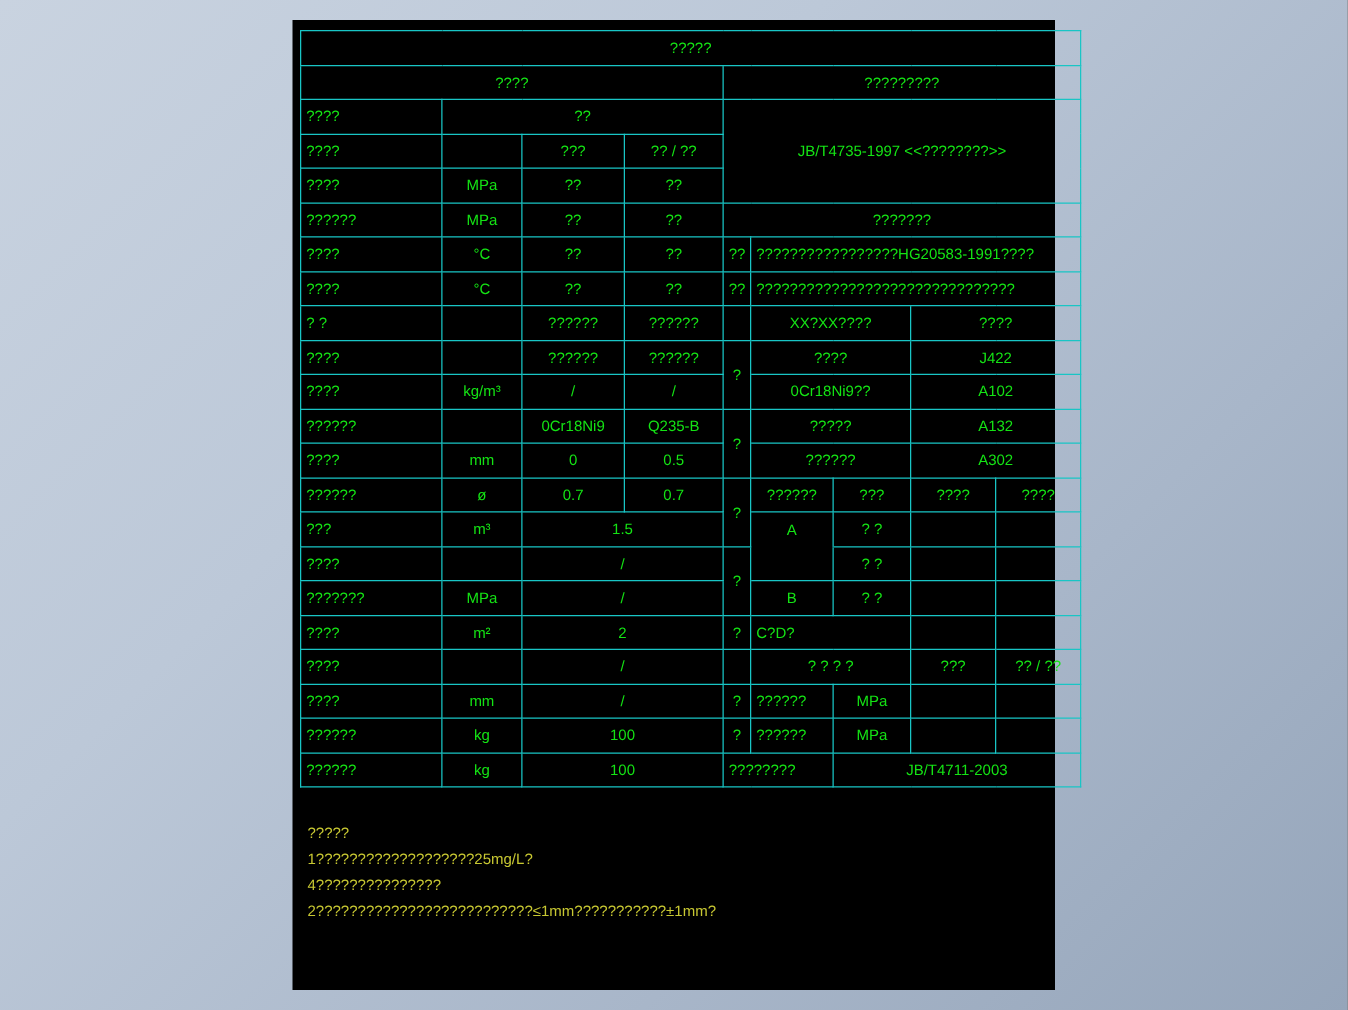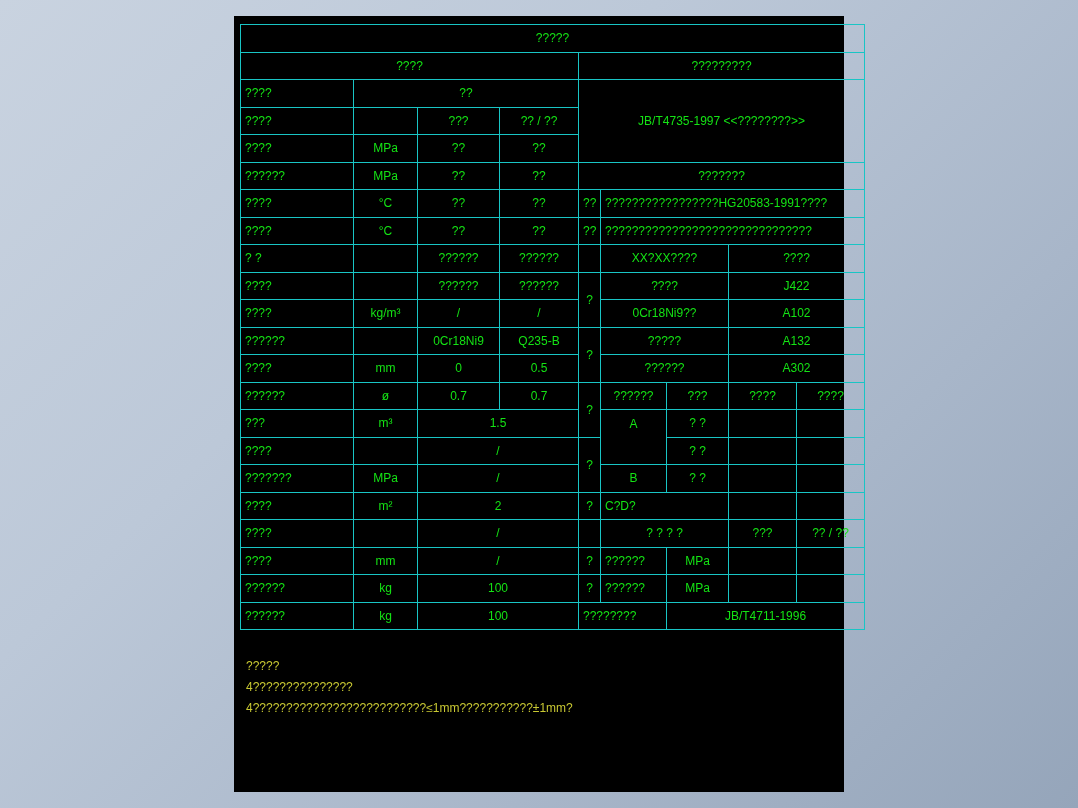--- a/index.html
+++ b/index.html
@@ -245,25 +245,26 @@
         <td class="c-center">MPa</td>
         <td></td>
         <td></td>
       </tr>
 
       <tr>
         <td class="c-left">??????</td>
         <td class="unit">kg</td>
         <td class="c-center" colspan="2">100</td>
         <td class="c-left" colspan="2">????????</td>
-        <td class="c-center" colspan="3">JB/T4711-1996</td>
+        <td class="c-center" colspan="3">JB/T4711-2003</td>
       </tr>
     </tbody>
       </table>
 
     <div class="notes">
       <div>?????</div>
+      <div>1???????????????????25mg/L?</div>
       <div>4???????????????</div>
-      <div>4??????????????????????????≤1mm???????????±1mm?</div>
+      <div>2??????????????????????????≤1mm???????????±1mm?</div>
     </div>
 
   </div>
 </div>
 
 </body></html>

